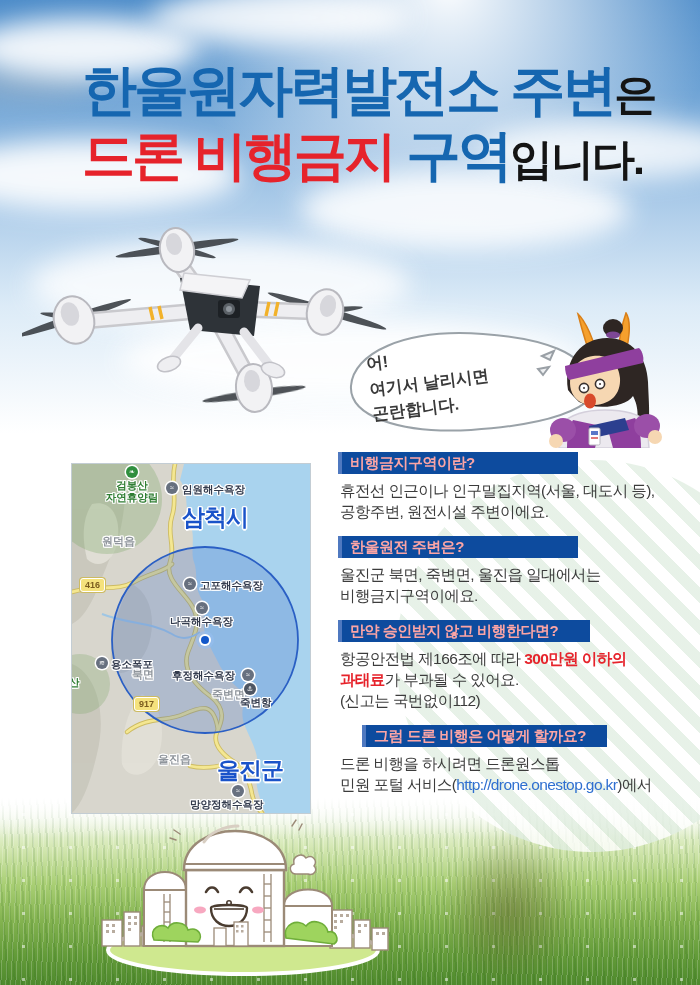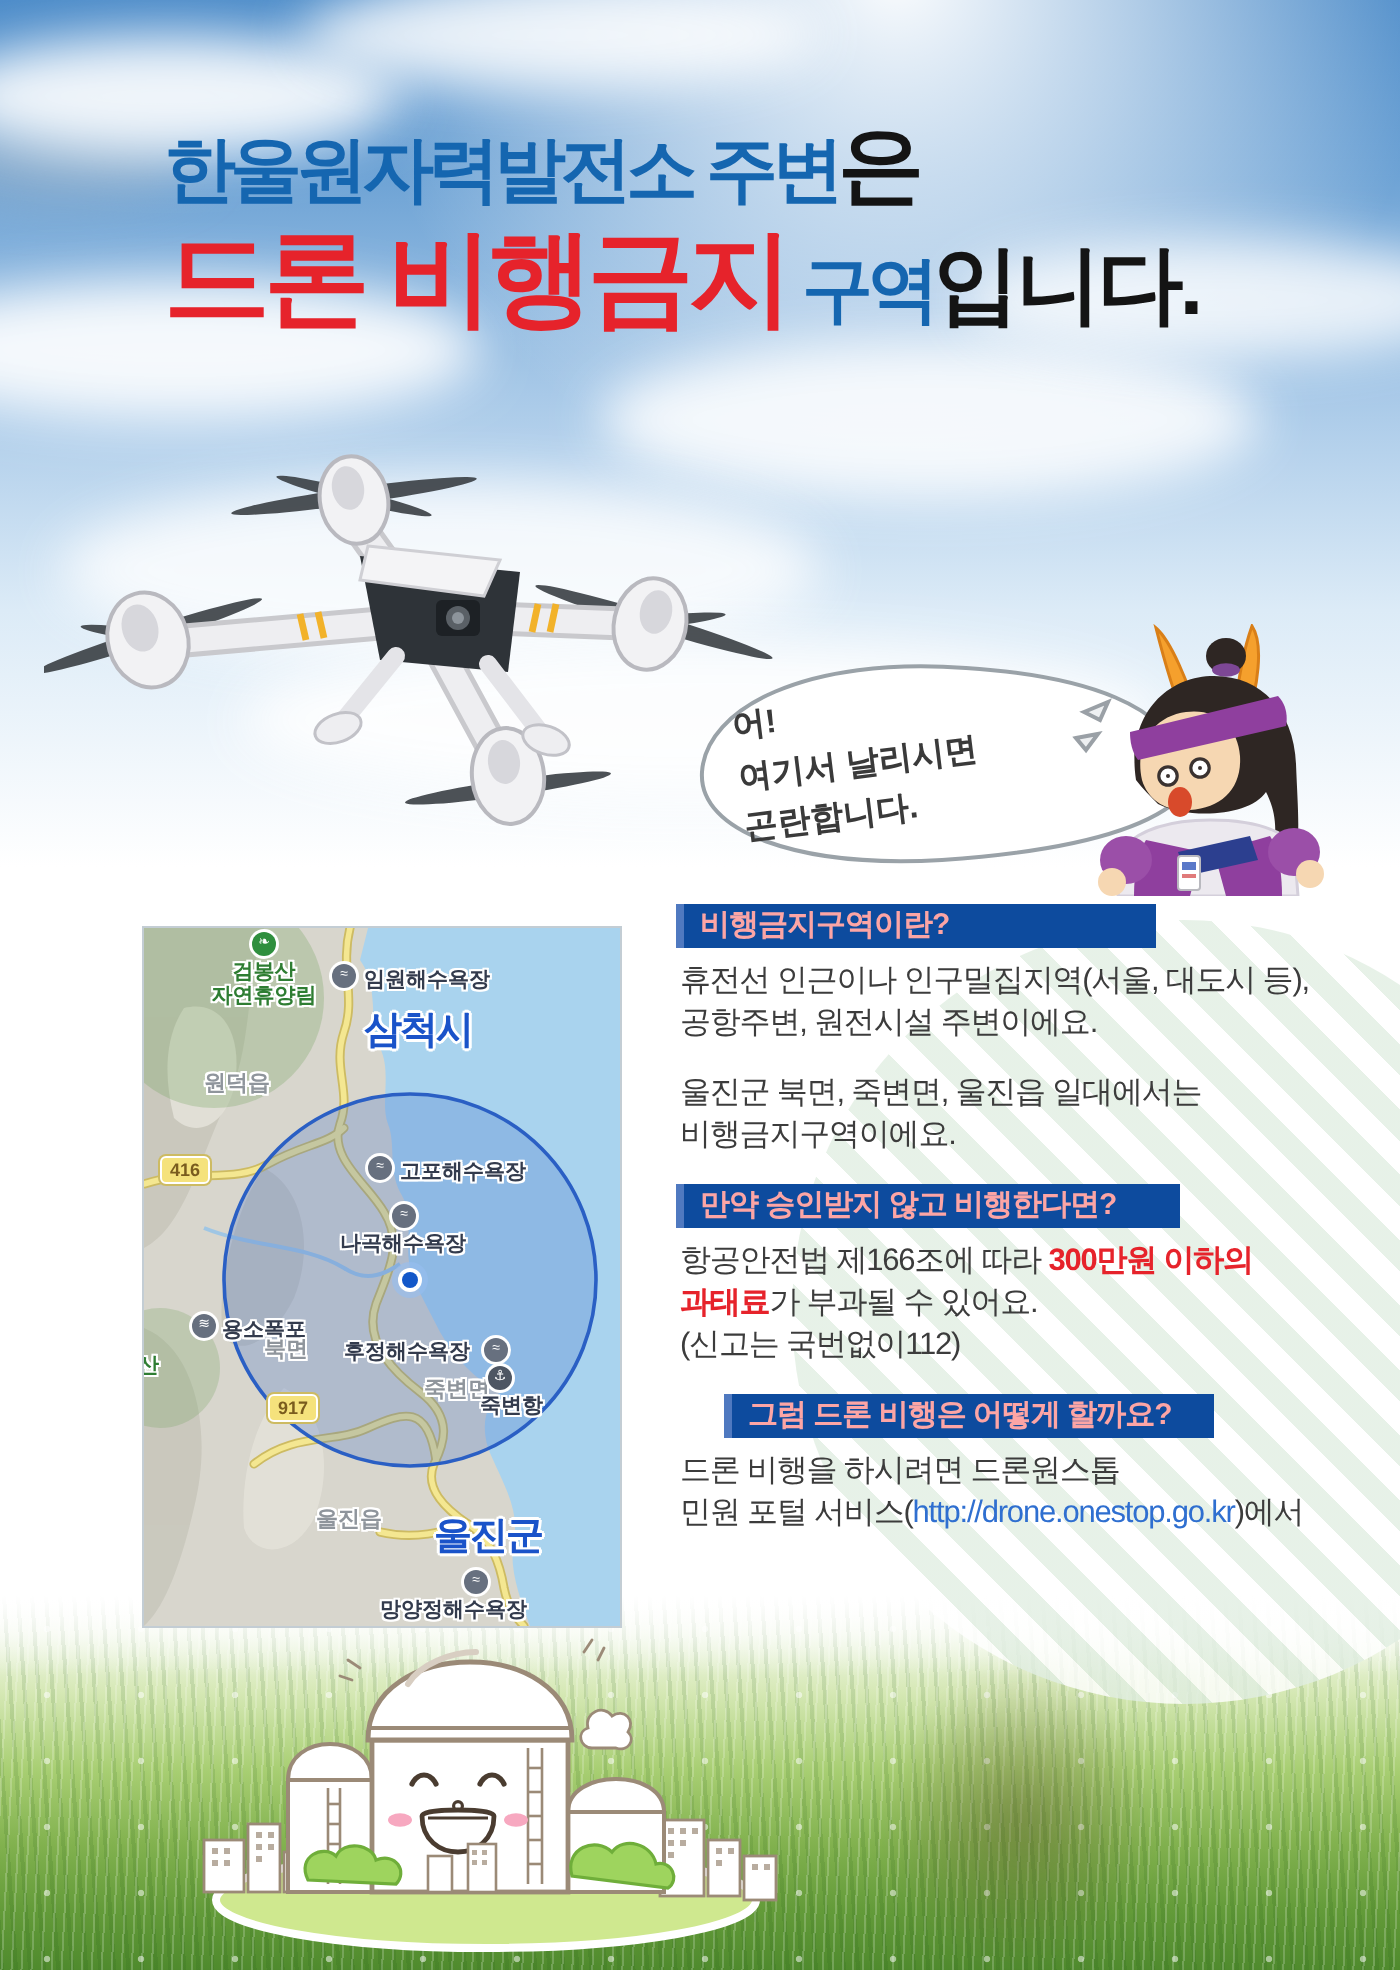--- a/index.html
+++ b/index.html
@@ -15,41 +15,41 @@
   .c1{left:-30px;top:18px;width:230px;height:60px;opacity:.9;}
   .c2{left:150px;top:-10px;width:260px;height:55px;opacity:.85;}
   .c3{left:-60px;top:140px;width:300px;height:70px;opacity:.9;}
   .c4{left:300px;top:170px;width:330px;height:80px;opacity:.85;}
   .c5{left:480px;top:120px;width:260px;height:60px;opacity:.8;}
   .c6{left:30px;top:240px;width:380px;height:90px;opacity:.8;}
   .c7{left:-40px;top:60px;width:140px;height:40px;background:#9fb3c6;opacity:.55;}
   .c8{left:120px;top:320px;width:460px;height:80px;opacity:.9;}
   
   .title{position:absolute;left:82px;top:58px;line-height:1.18;letter-spacing:-3px;white-space:nowrap;z-index:5;}
-  .t-main{font-size:36px;font-weight:800;color:#1566b0;}
+  .t-main{font-size:55px;font-weight:800;color:#1566b0;}
   .t-red{font-size:53px;font-weight:800;color:#e6232b;}
   .t-suffix{font-size:43px;font-weight:700;color:#141414;letter-spacing:-2px;}
   
   .drone{position:absolute;left:22px;top:218px;z-index:4;}
   
   .bubble{position:absolute;left:333px;top:326px;width:310px;height:120px;z-index:3;}
   .bubble-text{position:absolute;left:36px;top:18px;transform:rotate(-7deg);
     font-size:16.5px;font-weight:700;color:#3a3a3a;line-height:1.55;letter-spacing:0;}
   
   .character{position:absolute;left:505px;top:312px;z-index:3;}
   
   .decor-circle{position:absolute;left:396px;top:460px;width:392px;height:392px;border-radius:50%;
     background:repeating-linear-gradient(45deg,#e1eee2 0 11px,#ffffff 11px 23px);opacity:.8;z-index:1;}
   
   .map{position:absolute;left:72px;top:464px;width:238px;height:349px;overflow:hidden;z-index:2;
     background:#d8d6cd;box-shadow:0 0 0 1px #c3cdd4;}
   .map svg{position:absolute;left:0;top:0;}
   .mlabel{position:absolute;white-space:nowrap;font-weight:700;font-size:10.5px;color:#333b4d;
     text-shadow:1px 0 0 #fff,-1px 0 0 #fff,0 1px 0 #fff,0 -1px 0 #fff,1px 1px 0 #fff,-1px -1px 0 #fff,1px -1px 0 #fff,-1px 1px 0 #fff;}
-  .mcity{font-size:19px;font-weight:800;color:#1a53c9;letter-spacing:-1px;
+  .mcity{font-size:23px;font-weight:800;color:#1a53c9;letter-spacing:-1px;
     text-shadow:1.5px 0 0 #fff,-1.5px 0 0 #fff,0 1.5px 0 #fff,0 -1.5px 0 #fff,1px 1px 0 #fff,-1px -1px 0 #fff,1px -1px 0 #fff,-1px 1px 0 #fff;}
   .mdistrict{font-size:11px;font-weight:600;color:#8f959c;}
   .mforest{color:#2e7d32;text-align:center;}
   .mroad{position:absolute;background:#f5e27c;border:1px solid #fff;box-shadow:0 0 0 1px #cdbb62;
     color:#7a5c1e;font-size:9px;font-weight:700;padding:0 4px;border-radius:3px;line-height:12px;}
   .micon{position:absolute;width:12px;height:12px;border-radius:50%;background:#67707f;color:#fff;
     font-size:7px;line-height:12px;text-align:center;box-shadow:0 0 0 1.5px #fff;}
   .micon.green{background:#2f8f3e;}
   .micon.dark{background:#4e5663;}
   .marker{position:absolute;left:124px;top:167px;width:18px;height:18px;border-radius:50%;
@@ -286,20 +286,21 @@
     <span class="mlabel" style="left:118px;top:334px;">망양정해수욕장</span>
     <span class="mlabel mforest" style="left:-3px;top:212px;">산</span>
   </div>
 
   <div class="sections">
     <section>
       <h3 class="bar">비행금지구역이란?</h3>
       <p><span>휴전선 인근이나 인구밀집지역(서울, 대도시 등),</span><br><span>공항주변, 원전시설 주변이에요.</span></p>
     </section>
     <section>
+      <h3 class="bar">한울원전 주변은?</h3>
       <p><span>울진군 북면, 죽변면, 울진읍 일대에서는</span><br><span>비행금지구역이에요.</span></p>
     </section>
     <section>
       <h3 class="bar">만약 승인받지 않고 비행한다면?</h3>
       <p><span>항공안전법 제166조에 따라 </span><span class="red">300만원 이하의</span><br><span class="red">과태료</span><span>가 부과될 수 있어요.</span><br><span>(신고는 국번없이112)</span></p>
     </section>
     <section>
       <h3 class="bar">그럼 드론 비행은 어떻게 할까요?</h3>
       <p><span>드론 비행을 하시려면 드론원스톱</span><br><span>민원 포털 서비스(</span><span class="link">http://drone.onestop.go.kr</span><span>)에서</span><br></p>
     </section>

